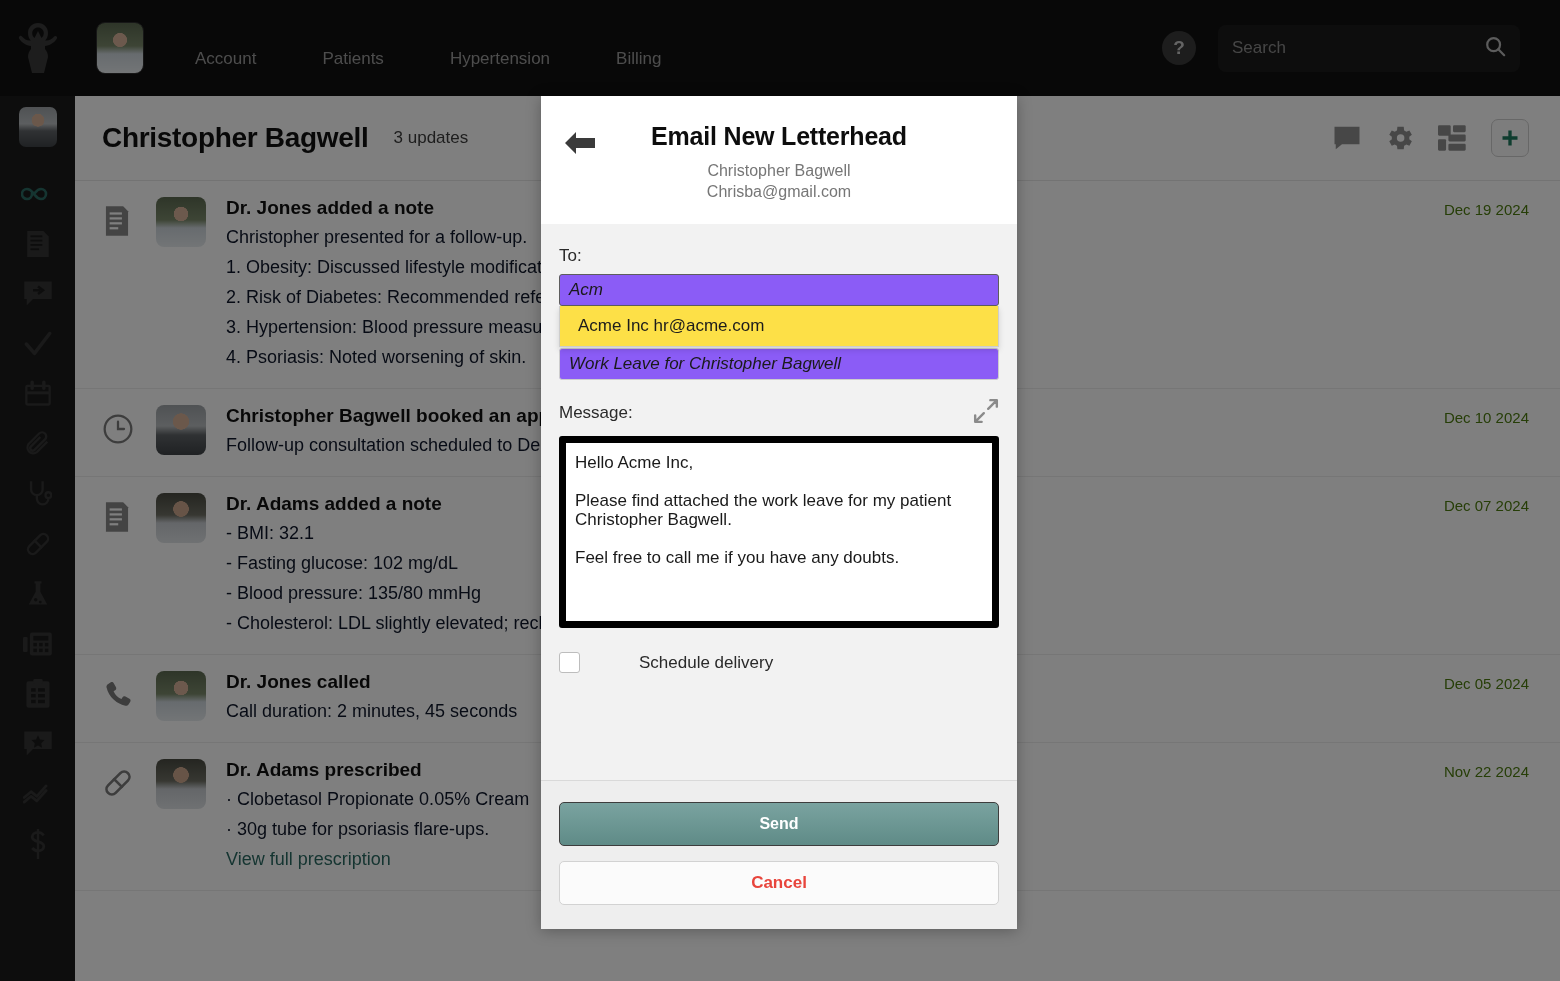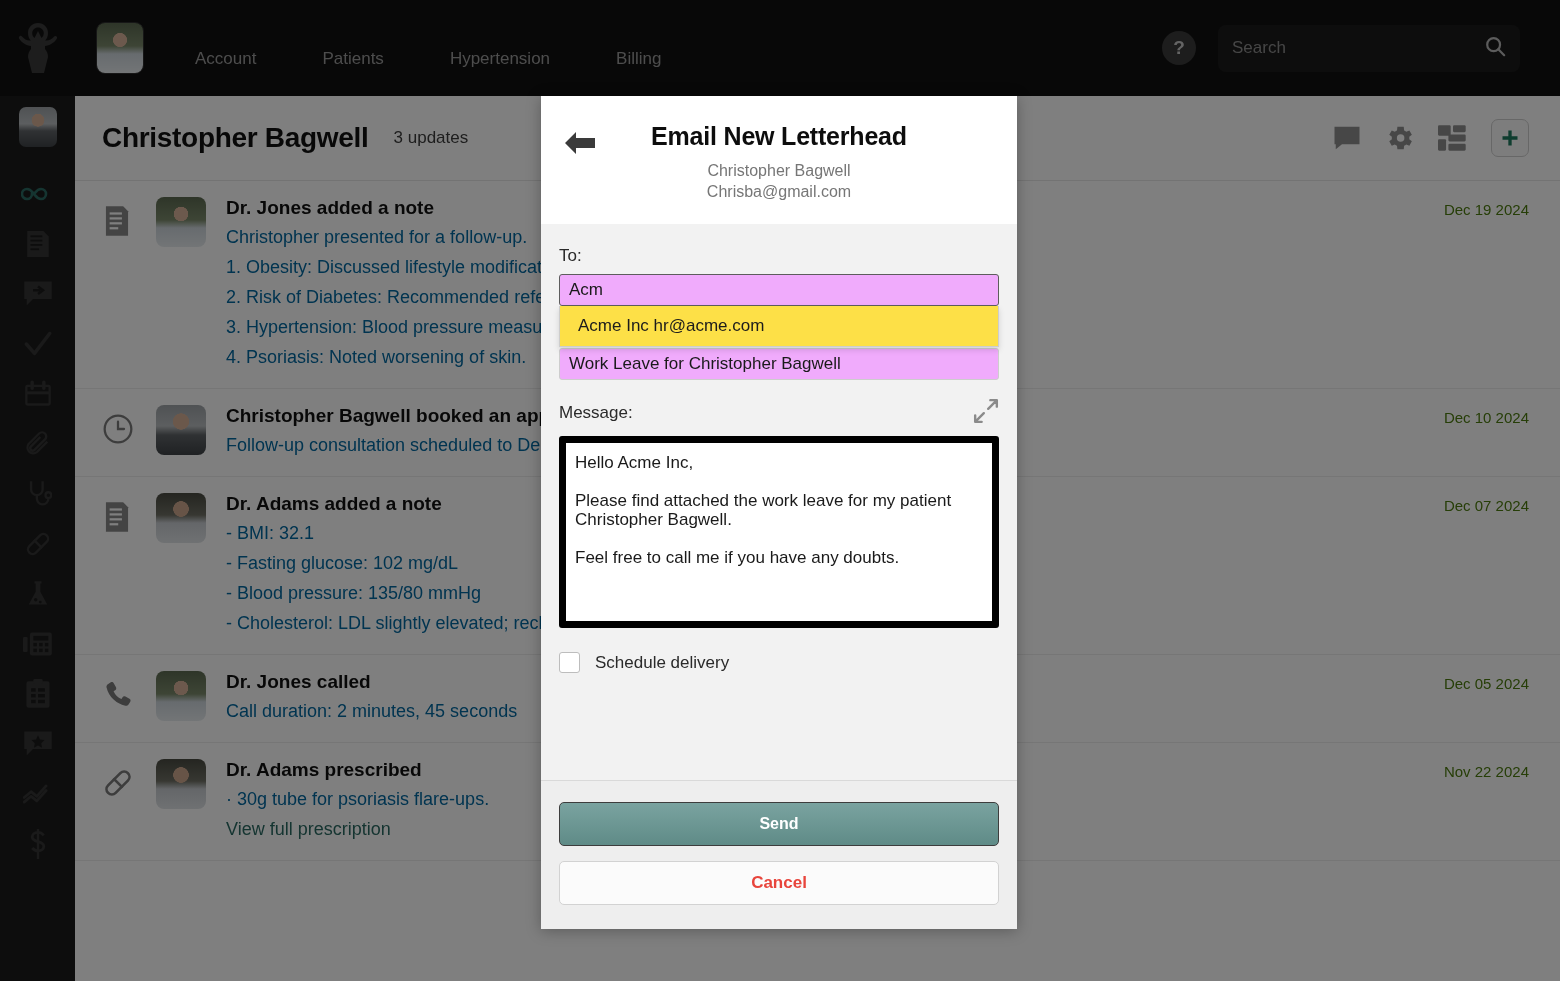--- a/index.html
+++ b/index.html
@@ -89,21 +89,21 @@
     border-bottom: 1px solid #ececec;
     position: relative;
   }
   .tl-ico { width: 54px; flex: none; color: #7b7b7b; padding-top: 8px; }
   .tl-av {
     width: 50px; height: 50px; border-radius: 8px; overflow: hidden;
     flex: none; margin-right: 20px; background: #c3c3c3;
   }
   .tl-body { flex: 1; min-width: 0; }
   .tl-title { font-size: 19px; font-weight: bold; color: #111; margin-bottom: 3px; }
-  .tl-line { font-size: 18px; color: #0369a1; line-height: 30px; white-space: nowrap; }
+  .tl-line { font-size: 18px; color: #0f172a; line-height: 30px; white-space: nowrap; }
   .tl-link { font-size: 18px; color: #2b6a63; line-height: 30px; }
   .tl-date {
     font-size: 15px; color: #4d7c0f; flex: none; padding-left: 20px; padding-top: 4px;
     white-space: nowrap;
   }
 
   
   .dim {
     position: absolute; top: 0; left: 0; width: 1560px; height: 981px;
     background: rgba(0,0,0,0.5); z-index: 10;
@@ -120,24 +120,24 @@
     background: #ffffff; padding: 26px 20px 22px 20px; position: relative;
     text-align: center; flex: none;
   }
   .m-back { position: absolute; left: 22px; top: 34px; color: #3a3a3a; }
   .m-title { font-size: 25px; font-weight: bold; color: #0d0d0d; letter-spacing: -0.2px; }
   .m-sub { font-size: 16px; color: #767676; margin-top: 9px; line-height: 21px; }
 
   .m-body { flex: 1; padding: 22px 18px 0 18px; position: relative; overflow: visible; }
   .f-label { font-size: 17px; color: #2a2a2a; margin-bottom: 8px; }
   .f-input {
-    width: 100%; height: 32px; background: #f0abfc; border: 1px solid #cdcdcd;
+    width: 100%; height: 32px; background: #8b5cf6; border: 1px solid #cdcdcd;
     border-radius: 3px; padding: 0 9px; font-size: 17px; color: #1a1a1a;
     font-family: "Liberation Sans", sans-serif;
-    display: flex; align-items: center;
+    display: flex; align-items: center; font-style: italic;
   }
   .f-input.focused { border-color: #5d5d5d; }
   .to-wrap { position: relative; margin-bottom: 14px; }
   .suggest {
     position: absolute; left: 0; top: 32px; width: 100%;
     background: #fde047; border: 1px solid #cdcdcd; border-top: none;
     box-shadow: 0 3px 6px rgba(0,0,0,0.13);
     z-index: 3;
   }
   .suggest-item { padding: 10px 18px; font-size: 17px; color: #1c1c1c; }
@@ -148,21 +148,21 @@
   .f-textarea {
     width: 100%; height: 192px; background: #fff; border: 7px solid #000000;
     border-radius: 3px; padding: 10px 9px; font-size: 17px; color: #1a1a1a;
     line-height: 19px; white-space: pre-wrap;
   }
   .check-row { display: flex; align-items: center; margin-top: 24px; padding-bottom: 22px; }
   .check-box {
     width: 21px; height: 21px; border: 1px solid #bdbdbd; border-radius: 3px;
     background: #fff; margin-right: 15px; flex: none;
   }
-  .check-label { font-size: 17px; color: #2a2a2a; }
+  .check-label { font-size: 17px; color: #2a2a2a; margin-left: 44px; }
 
   .m-foot {
     border-top: 1px solid #d9d9d9; background: #eeeeee;
     padding: 21px 18px 24px 18px; flex: none;
   }
   .btn-send {
     width: 100%; height: 44px; border-radius: 5px;
     background: linear-gradient(180deg, #7aa3a0 0%, #5f8b87 100%);
     border: 1px solid #3d3d3d;
     color: #ffffff; font-size: 16px; font-weight: bold;
@@ -312,20 +312,21 @@
           <svg width="32" height="32" viewBox="0 0 24 24" fill="none" stroke="currentColor" stroke-width="2">
             <rect x="1.5" y="8" width="21" height="8" rx="4" transform="rotate(-45 12 12)"></rect>
             <path d="M8.5 8.5l7 7" stroke-width="2"></path>
           </svg>
         </div>
         <div class="tl-av">
             <div class="face-c"></div>
           </div>
         <div class="tl-body">
           <div class="tl-title">Dr. Adams prescribed</div>
+          <div class="tl-line">·  Clobetasol Propionate 0.05% Cream</div>
           <div class="tl-line">·   30g tube for psoriasis flare-ups.</div>
           <div class="tl-link">View full prescription</div>
         </div>
         <div class="tl-date">Nov 22 2024</div>
       </div>
 
     </div>
   </div>
 
   <div class="rail">

